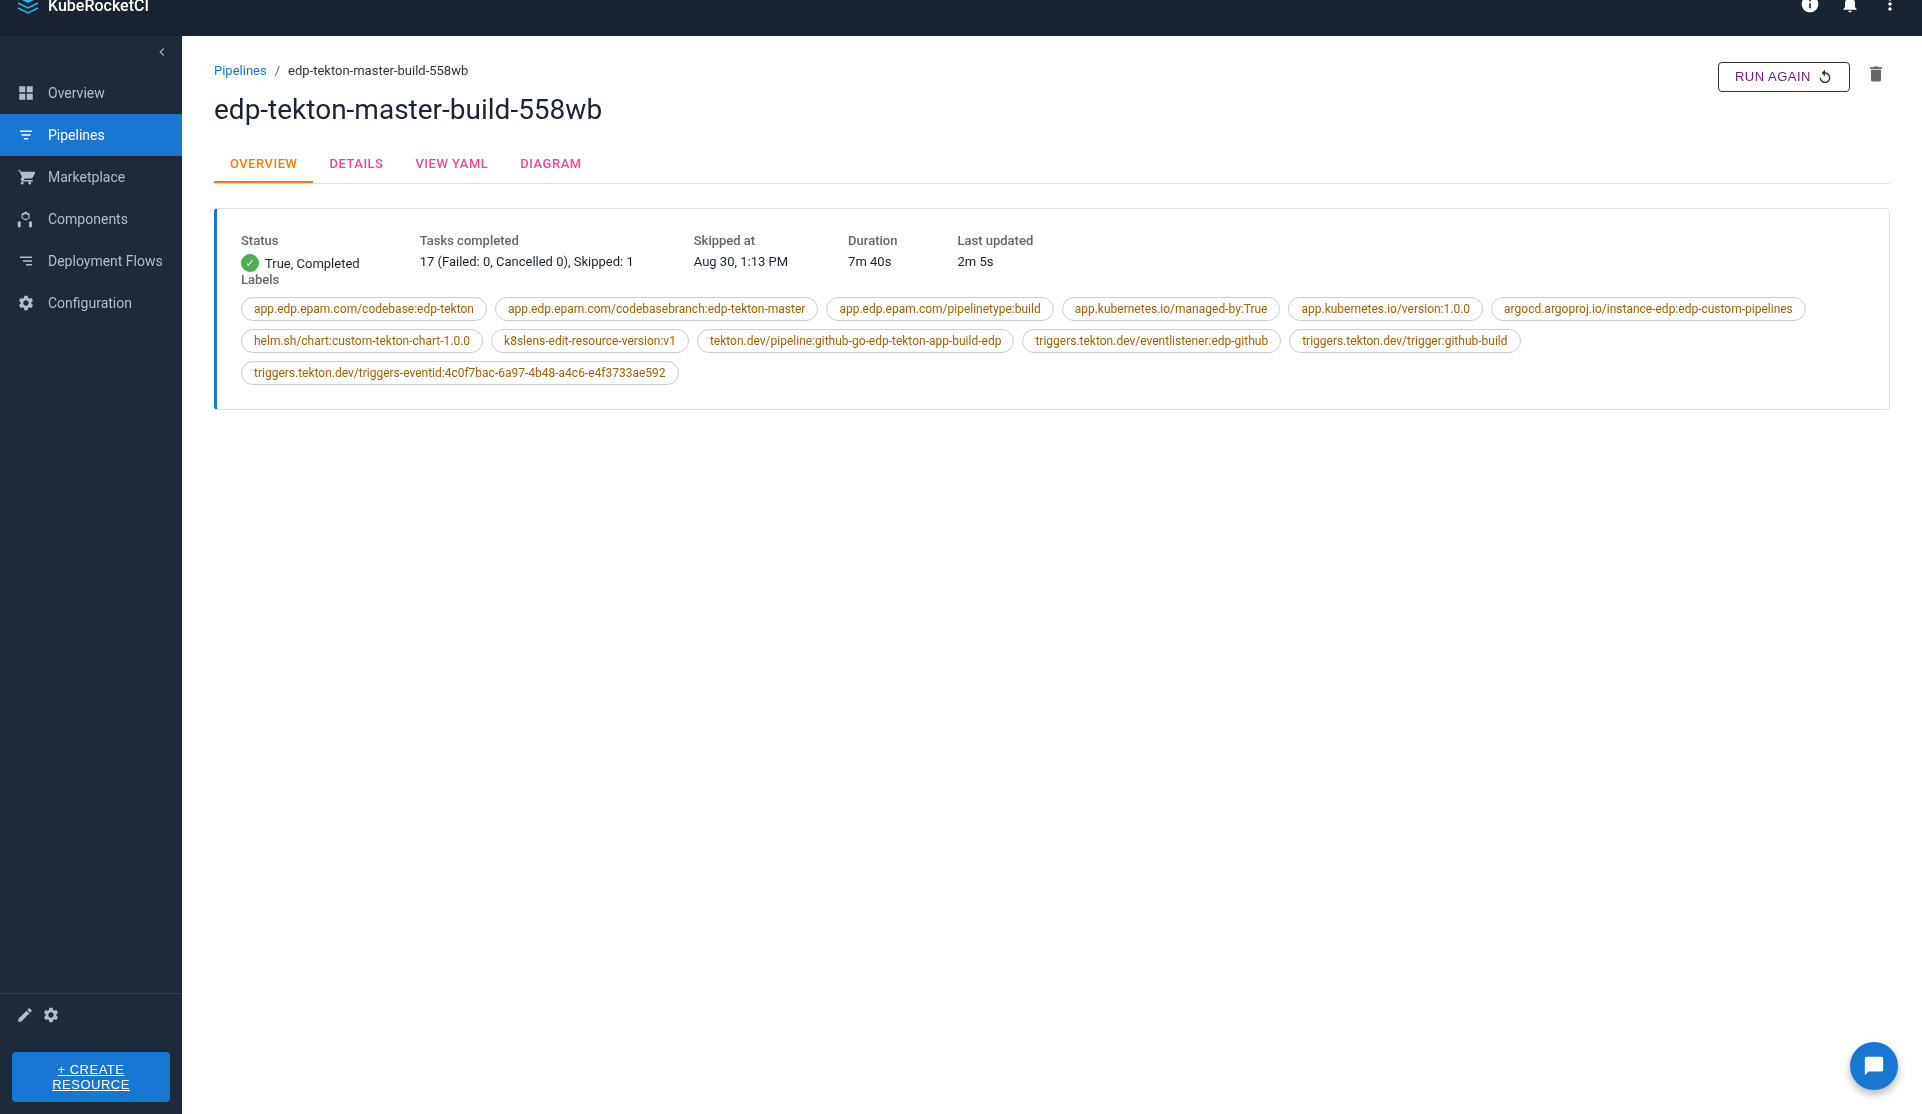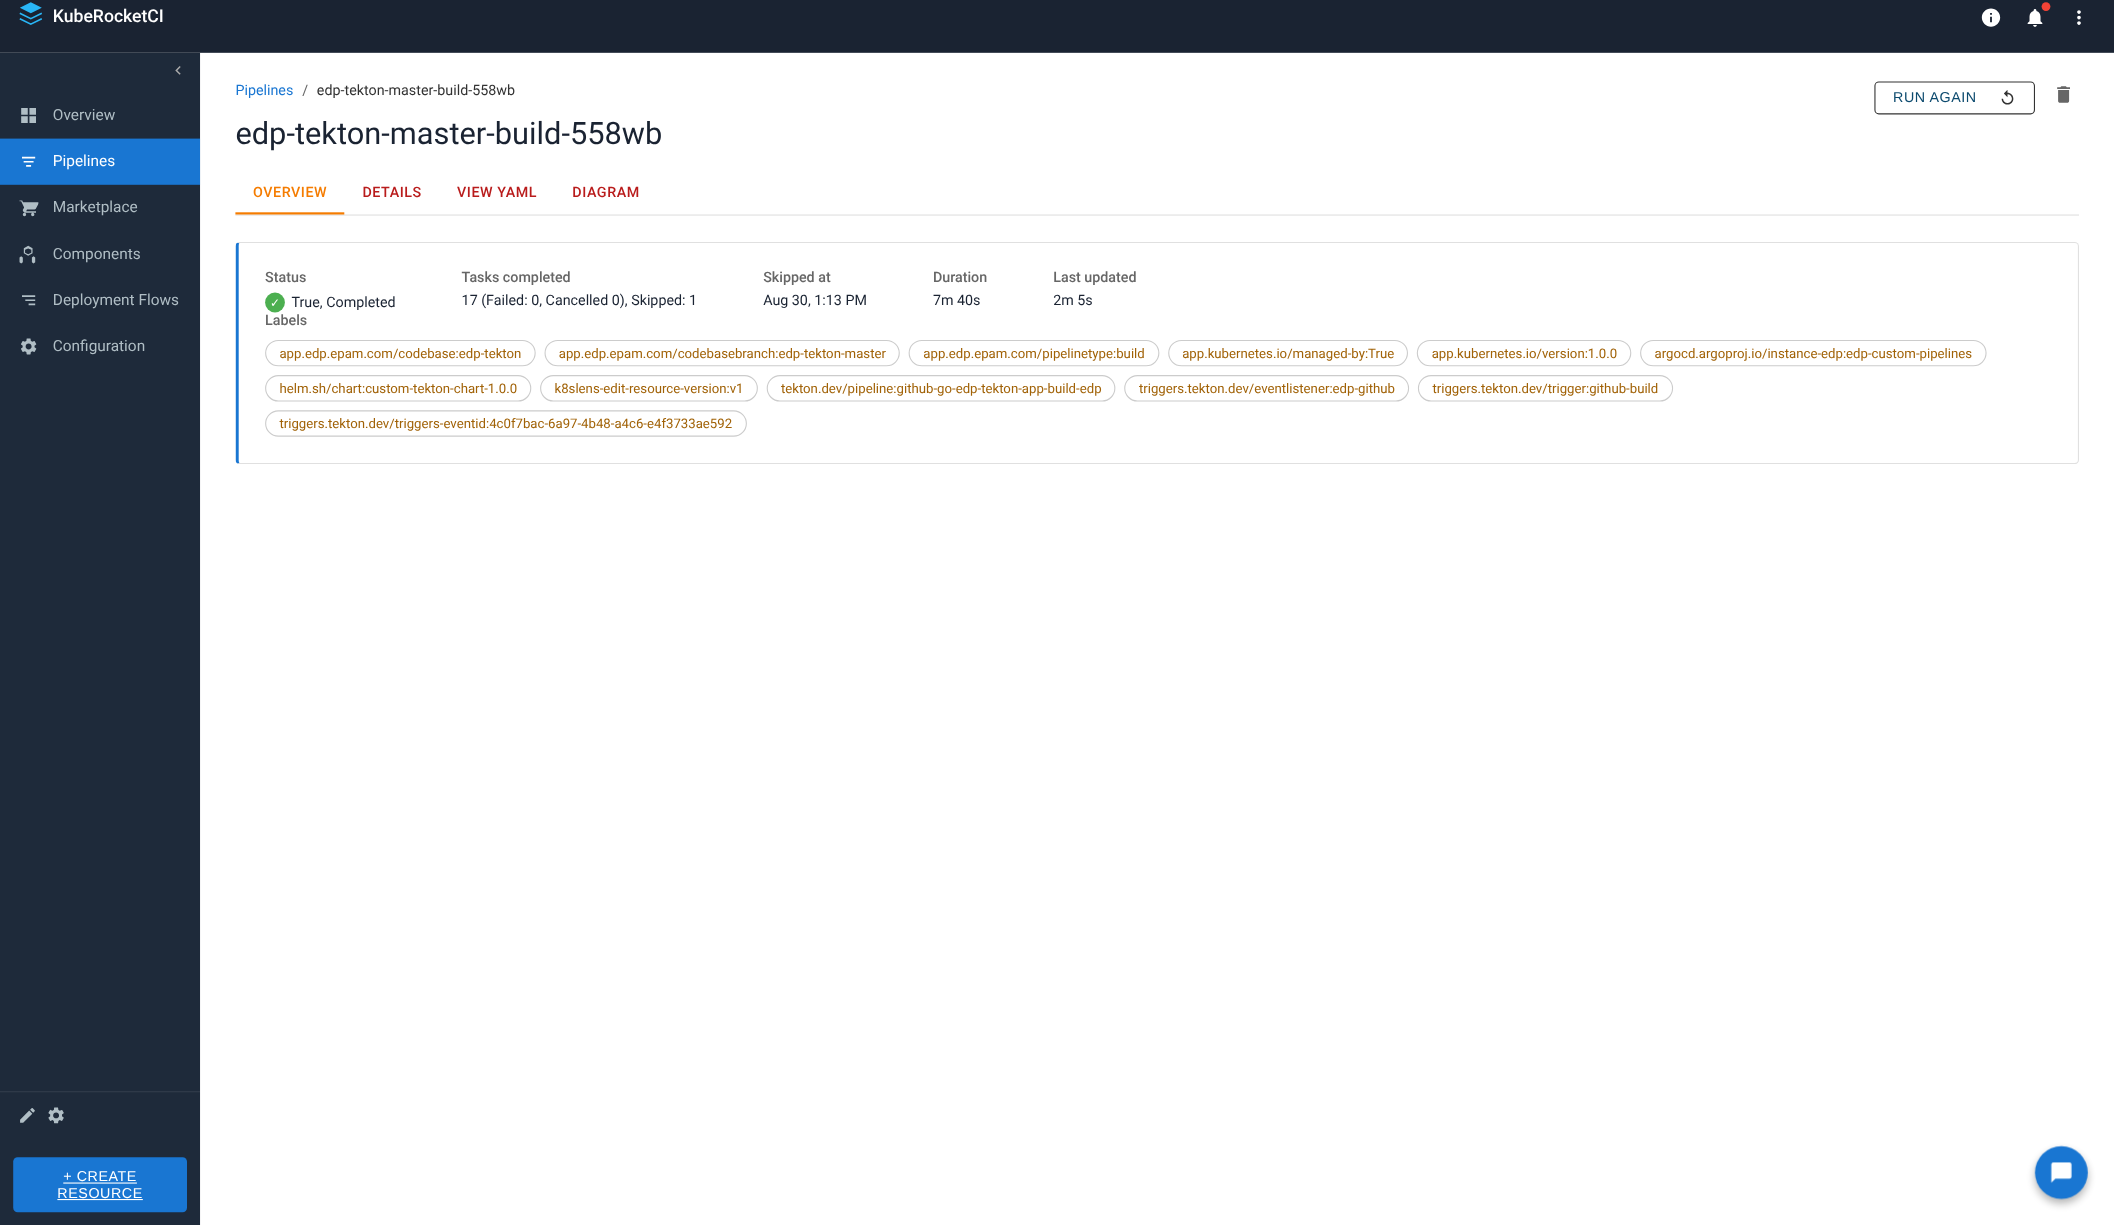--- a/index.html
+++ b/index.html
@@ -2,24 +2,24 @@
 <html><head>
   <meta charset="utf-8">
   <style>
     * { margin: 0; padding: 0; box-sizing: border-box; }
     body { font-family: 'Roboto', Arial, sans-serif; background: #f5f5f5; display: flex; flex-direction: column; height: 100vh; overflow: hidden; }
 
     
     .topbar {
       background: #1a2332;
       color: white;
-      height: 48px;
-      display: flex;
-      align-items: flex-start;
-      padding: 0 16px;
+      height: 36px;
+      display: flex;
+      align-items: flex-end;
+      padding: 16px 16px;
       flex-shrink: 0;
       z-index: 100;
     }
     .topbar-logo {
       display: flex;
       align-items: center;
       gap: 8px;
       flex: 1;
     }
     .topbar-logo-icon {
@@ -188,43 +188,43 @@
     .tabs {
       display: flex;
       border-bottom: 1px solid #e0e0e0;
       margin-bottom: 24px;
     }
     .tab {
       padding: 10px 16px;
       font-size: 13px;
       font-weight: 500;
       cursor: pointer;
-      color: #b91c1c;
+      color: #ec4899;
       border-bottom: 2px solid transparent;
       text-transform: uppercase;
       letter-spacing: 0.5px;
     }
     .tab.active {
       color: #f57c00;
       border-bottom-color: #f57c00;
     }
 
     
     .run-again-btn {
       background: white;
       border: 1px solid #333;
-      color: #0c4a6e;
+      color: #701a75;
       padding: 6px 16px;
       border-radius: 4px;
       font-size: 13px;
       font-weight: 500;
       cursor: pointer;
       display: flex;
       align-items: center;
-      gap: 20px;
+      gap: 6px;
       text-transform: uppercase;
       letter-spacing: 0.5px;
       text-align: center;
     }
 
     .header-right {
       display: flex;
       align-items: center;
       gap: 12px;
     }

